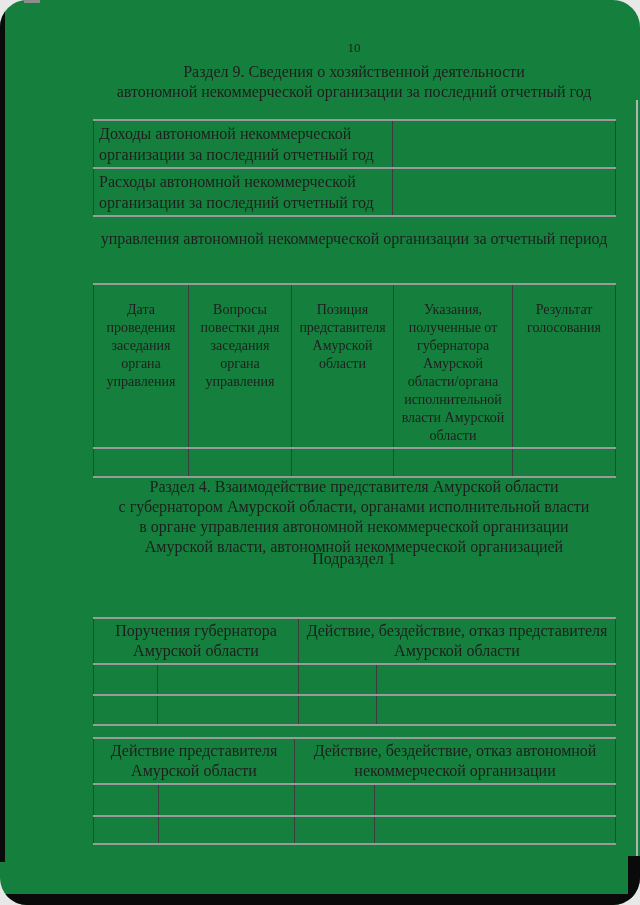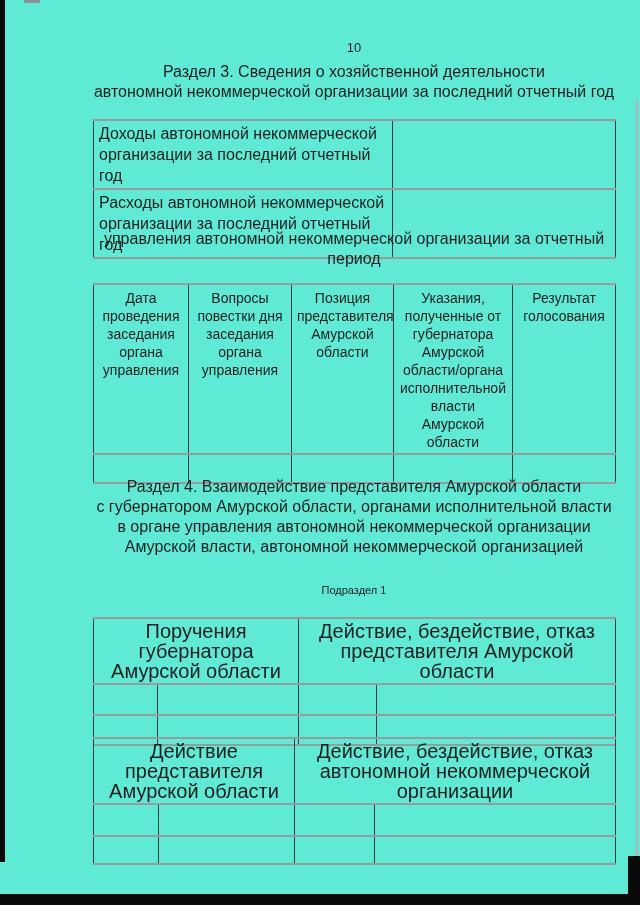--- a/index.html
+++ b/index.html
@@ -1,65 +1,66 @@
 <!DOCTYPE html>
 <html><head>
 <meta charset="utf-8">
 <style>
   html, body { margin: 0; padding: 0; background: #e8e8e8; }
   .page {
     position: relative;
     width: 640px;
     height: 905px;
     margin: 0 auto;
-    background: #5eead4;
-    font-family: Liberation Sans, sans-serif;
+    background: #15803d;
+    font-family: Liberation Serif, serif;
     color: #1e1e1e;
     overflow: hidden;
+    border-radius: 27px;
   }
   
   .artifact { position: absolute; background: #0a0a0a; }
   .artifact-left-bar   { left: 0; top: 0; width: 5px; height: 862px; }
   .artifact-top-dash   { left: 24px; top: 0; width: 16px; height: 3px; background: #8d8d8d; }
   .artifact-right-line { left: 636px; top: 100px; width: 2px; height: 762px; background: #b3b3b3; }
   .artifact-br-block   { left: 628px; top: 856px; width: 12px; height: 49px; }
   .artifact-bottom-bar { left: 0; top: 894px; width: 640px; height: 11px; }
 
   
   .block { position: absolute; left: 93px; width: 522px; }
   .centered { text-align: center; }
   .pagenum { top: 40px; font-size: 13px; }
   .sec2-title { top: 62px; font-size: 16px; line-height: 20px; }
   .sec3-title { top: 229px; font-size: 16px; line-height: 20px; }
   .sec4-title { top: 477px; font-size: 16px; line-height: 20px; }
-  .sub1-label { top: 584px; font-size: 11px; }
+  .sub1-label { top: 550px; font-size: 16px; }
 
   
   table { border-collapse: collapse; table-layout: fixed; width: 522px; }
   td, th {
     font-weight: normal;
     border-top: 2px solid #9a9a9a;
     border-bottom: 2px solid #9a9a9a;
     border-left: 1px solid #3d3d3d;
     border-right: 1px solid #3d3d3d;
     padding: 2px 5px;
     overflow: hidden;
   }
   .tbl1 { position: absolute; left: 93px; top: 119px; }
   .tbl1 td { font-size: 16px; line-height: 21px; vertical-align: middle; text-align: left; margin-left: 36px; }
   .tbl1 .r1 td { height: 42px; }
   .tbl1 .r2 td { height: 40px; }
 
   .tbl2 { position: absolute; left: 93px; top: 283px; }
-  .tbl2 th { font-size: 14px; line-height: 18px; vertical-align: top; text-align: center; height: 144px; padding-top: 4px; }
+  .tbl2 th { font-size: 14px; line-height: 18px; vertical-align: top; text-align: center; height: 144px; padding-top: 16px; }
   .tbl2 .empty td { height: 23px; }
 
   .tbl3 { position: absolute; left: 93px; top: 617px; }
   .tbl4 { position: absolute; left: 93px; top: 737px; }
-  .tbl3 th, .tbl4 th { font-size: 20px; line-height: 20px; vertical-align: middle; text-align: center; }
+  .tbl3 th, .tbl4 th { font-size: 16px; line-height: 20px; vertical-align: middle; text-align: center; }
   .tbl3 th { height: 37px; }
   .tbl4 th { height: 39px; }
   .tbl3 .er1 td { height: 25px; }
   .tbl3 .er2 td { height: 24px; }
   .tbl4 .er1 td { height: 26px; }
   .tbl4 .er2 td { height: 22px; }
 </style>
 </head>
 <body>
 
@@ -67,21 +68,21 @@
 
   <div class="artifact artifact-left-bar"></div>
   <div class="artifact artifact-top-dash"></div>
   <div class="artifact artifact-right-line"></div>
   <div class="artifact artifact-br-block"></div>
   <div class="artifact artifact-bottom-bar"></div>
 
   <div class="block centered pagenum">10</div>
 
   <div class="block centered sec2-title">
-    <div>Раздел 3. Сведения о хозяйственной деятельности</div>
+    <div>Раздел 9. Сведения о хозяйственной деятельности</div>
     <div>автономной некоммерческой организации за последний отчетный год</div>
   </div>
 
   <table class="tbl1">
     <colgroup>
         <col style="width:299px">
         <col style="width:223px">
       </colgroup>
     <tbody>
         <tr class="r1">

